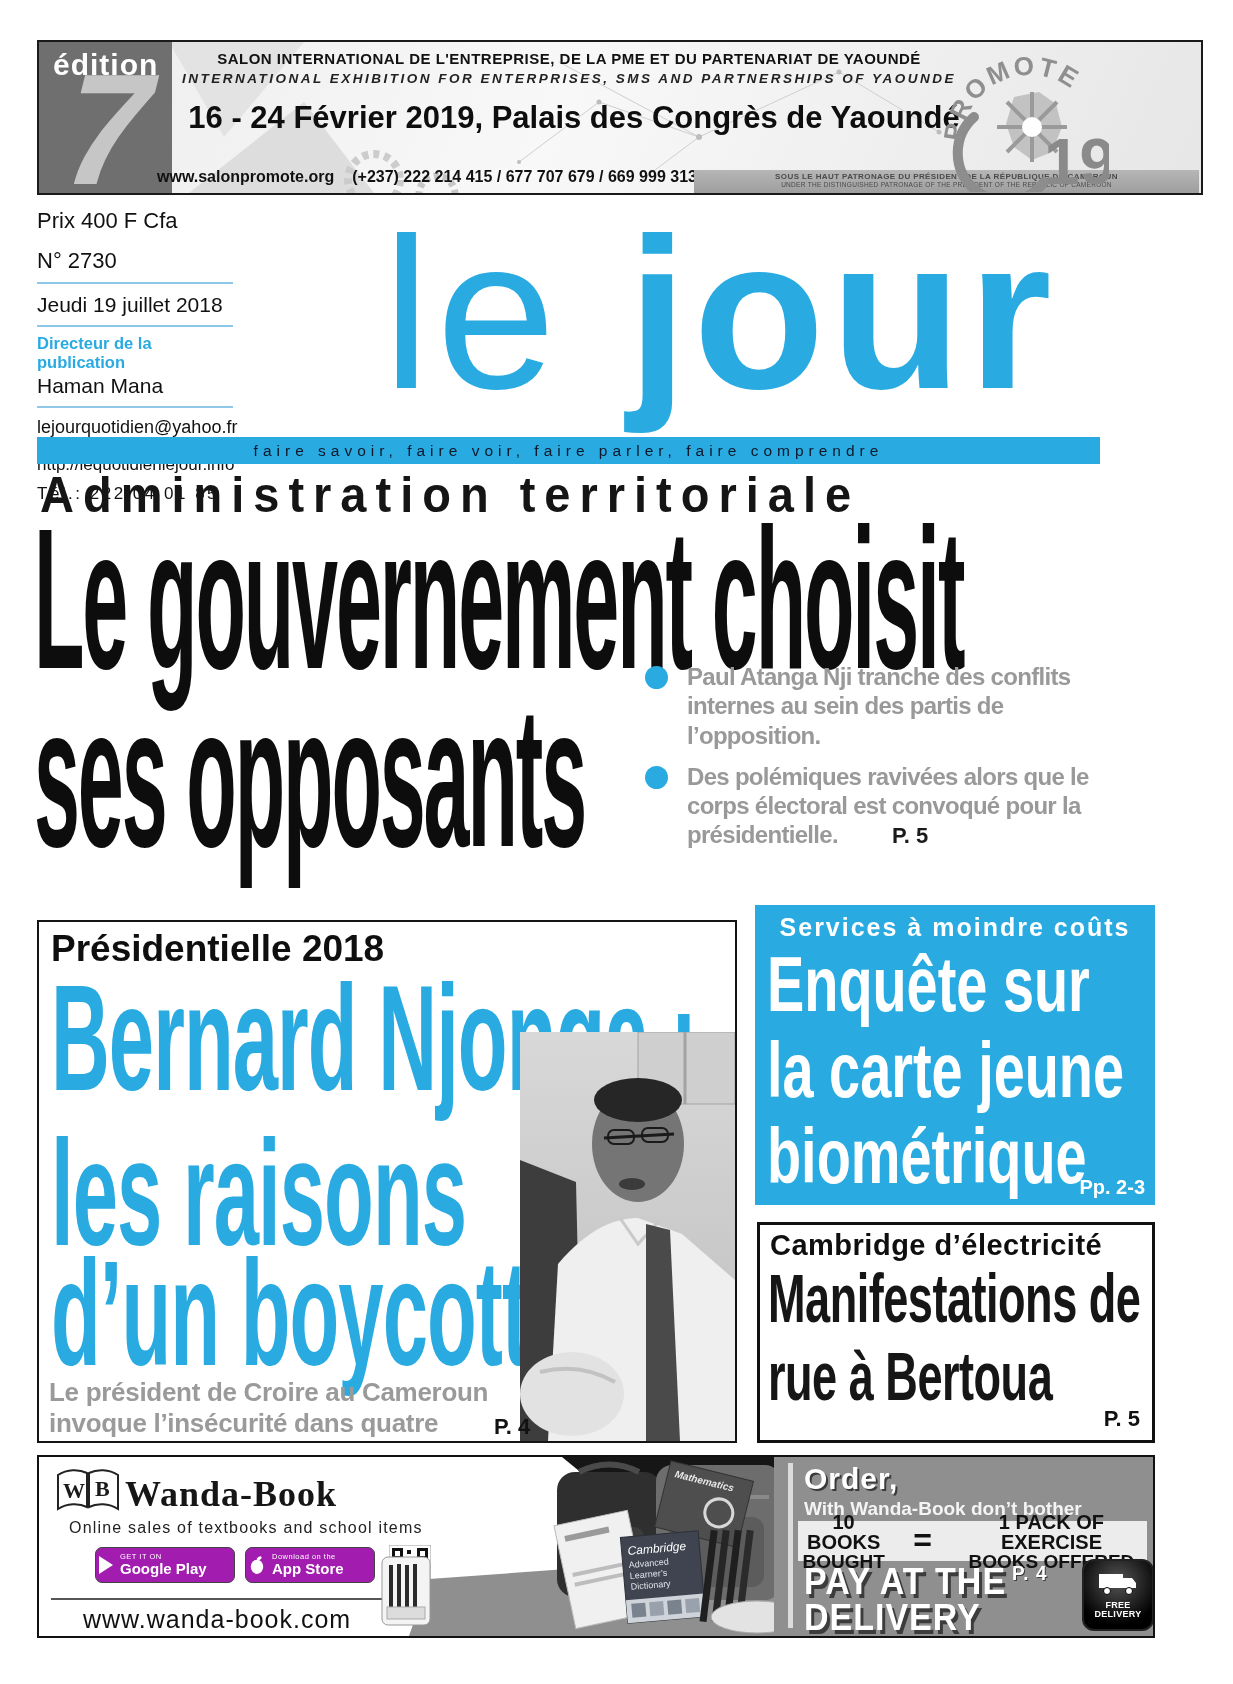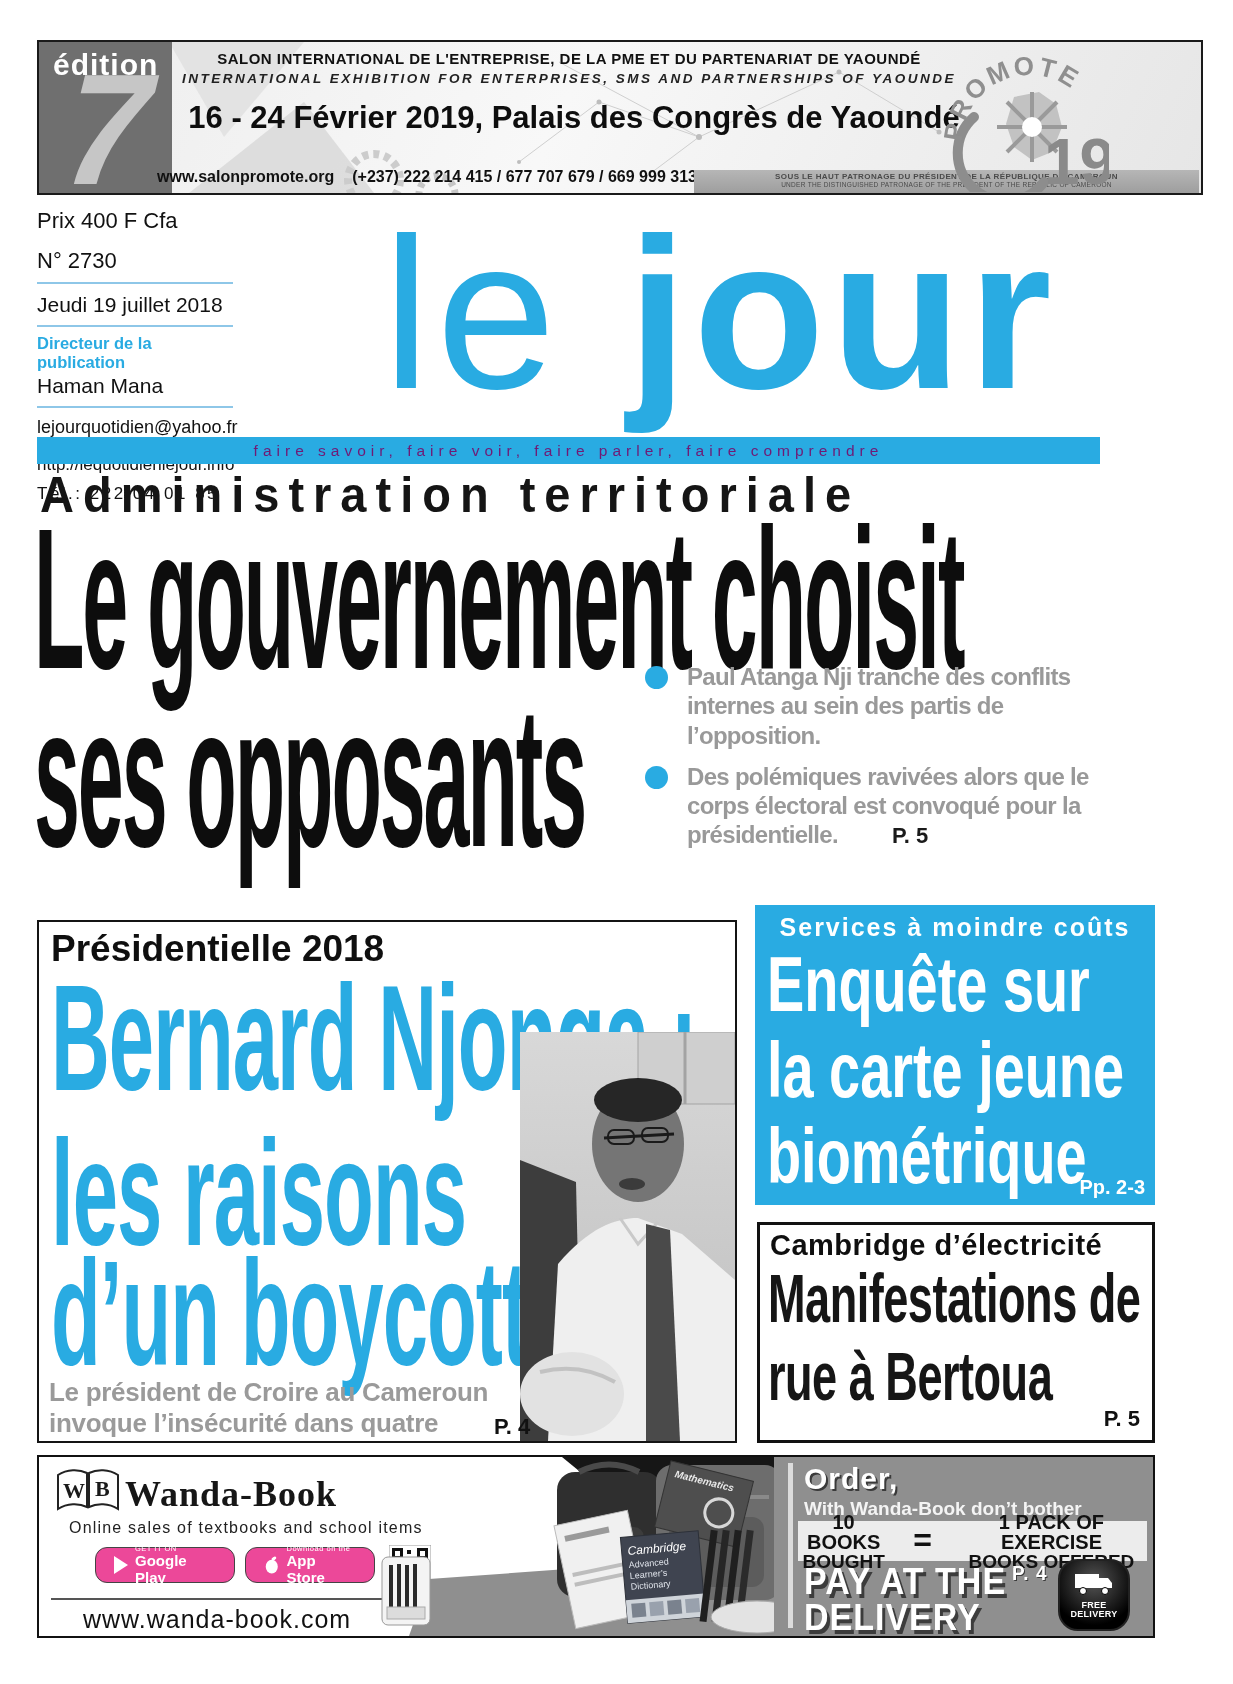--- a/index.html
+++ b/index.html
@@ -31,21 +31,21 @@
   .m-issue{font-size:22px;margin-top:14px}
   .m-date{font-size:21px;margin-top:9px}
   .m-dirlabel{font-size:16.5px;font-weight:bold;color:#29abe2;margin-top:7px}
   .m-dirname{font-size:21px;margin-top:2px}
   .m-email{font-size:18px;margin-top:9px}
   .m-site{font-size:17px;margin-top:7px}
   .m-phone{font-size:17px;letter-spacing:2.5px;margin-top:9px}
   .logo{left:300px;top:206px;width:840px;text-align:center;color:#29abe2;font-size:215px;line-height:1;letter-spacing:6px;white-space:nowrap}
   .logo .le{font-weight:400}
   .logo .jour{font-weight:700}
-  .slogan-strip{left:37px;top:437px;width:1063px;height:27px;background:#29abe2;color:#701a75;
+  .slogan-strip{left:37px;top:437px;width:1063px;height:27px;background:#29abe2;color:#0f172a;
                 text-align:center;line-height:27px;font-size:15.5px;letter-spacing:5px;font-weight:500}
   
   .kicker-main{left:40px;top:464px;font-size:47px;font-weight:bold;letter-spacing:9px;color:#151515;
                transform:scaleY(1.08);transform-origin:0 0;white-space:nowrap}
   .h1{font-size:118px;font-weight:bold;letter-spacing:-3px;color:#0d0d0d;line-height:1;
       transform:scale(.70,1.70);transform-origin:0 0;white-space:nowrap}
   .h1a{left:34px;top:498px}
   .h1b{left:34px;top:676px}
   .bullets{left:645px;top:662px;width:490px}
   .bullet{position:relative;padding-left:42px;font-size:24px;font-weight:bold;color:#999;line-height:1.22;
@@ -72,22 +72,22 @@
   .bertoua-kicker{left:10px;top:4px;font-size:29px;font-weight:bold;color:#0f0f0f;letter-spacing:.5px}
   .h2black{font-size:46px;font-weight:bold;color:#161616;letter-spacing:-.5px;line-height:1;
            transform:scale(.98,1.5);transform-origin:0 0;white-space:nowrap}
   .bt1{left:8px;top:38px}.bt2{left:8px;top:116px}
   .bertoua-ref{right:12px;bottom:8px;font-size:22px;font-weight:bold}
   
   .wanda-ad{left:37px;top:1455px;width:1118px;height:183px;border:2px solid #111;background:#fff;overflow:hidden}
   .wb-brand{left:86px;top:16px;font-family:"Liberation Serif",serif;font-size:36px;font-weight:bold;color:#161616;letter-spacing:1px}
   .wb-booklogo{left:16px;top:8px}
   .wb-tagline{left:30px;top:62px;font-size:16px;letter-spacing:1.2px;color:#222;font-weight:500}
-  .store-badge{position:absolute;top:90px;height:36px;background:#ec4899;border:1px solid #444;border-radius:12px;
-               color:#fff;display:flex;align-items:center;gap:7px;padding:3px 18px}
+  .store-badge{position:absolute;top:90px;height:36px;background:#a21caf;border:1px solid #444;border-radius:7px;
+               color:#fff;display:flex;align-items:center;gap:7px;padding:3px 3px}
   .badge-gp{left:56px;width:140px}
   .badge-as{left:206px;width:130px}
   .badge-small{font-size:7.5px;letter-spacing:.5px;display:block}
   .badge-main{font-size:15px;font-weight:bold;line-height:1.1;display:block}
   .gp-triangle{width:0;height:0;border-top:9px solid transparent;border-bottom:9px solid transparent;border-left:14px solid #fff}
   .wb-qr{left:350px;top:88px}
   .wb-divider{left:12px;top:141px;width:505px;height:2px;background:#555}
   .wb-site{left:44px;top:148px;font-size:25px;color:#111;letter-spacing:1px;font-weight:500}
   .wb-montage{left:330px;top:0}
   .wanda-right{left:735px;top:0;width:379px;height:179px;background:#8f8f8f;overflow:hidden}
@@ -95,21 +95,21 @@
   .wr-order{left:30px;top:5px;font-size:30px;font-weight:bold;color:#fff;text-shadow:2px 2px 0 #3a3a3a;letter-spacing:1px}
   .wr-sub{left:30px;top:41px;font-size:19px;font-weight:bold;color:#f4f4f4}
   .wr-band{left:24px;top:64px;width:349px;height:40px;background:#ececec;display:flex;align-items:center;justify-content:center;gap:24px}
   .wr-band .col{text-align:center;color:#111;font-weight:bold;line-height:1.0}
   .wr-band .t{font-size:20px}.wr-band .b{font-size:19px}
   .wr-eq{font-size:32px;font-weight:bold;color:#111;line-height:.8}
   .wr-pay{font-size:34px;font-weight:bold;color:#fff;text-shadow:3px 3px 0 #3c3c3c;letter-spacing:1px;line-height:1;
           transform:scaleY(1.08);transform-origin:0 0;white-space:nowrap}
   .wp1{left:30px;top:106px}.wp2{left:30px;top:142px}
   .wr-pref{font-size:19px;vertical-align:top;margin-left:6px;text-shadow:1px 1px 0 #3c3c3c}
-  .truck-badge{left:284px;top:102px;width:72px;height:72px;border-radius:20px;
+  .truck-badge{left:308px;top:102px;width:72px;height:72px;border-radius:12px;
                background:radial-gradient(circle at 50% 30%,#555 0%,#000 75%);border:2px solid #222;
                display:flex;flex-direction:column;align-items:center;justify-content:center;gap:4px}
   .truck-label{font-size:9px;font-weight:bold;color:#fff;text-align:center;line-height:1.05;letter-spacing:.3px}
 </style>
 </head>
 <body>
 
 <div class="page">
 
   <div class="banner abs">

